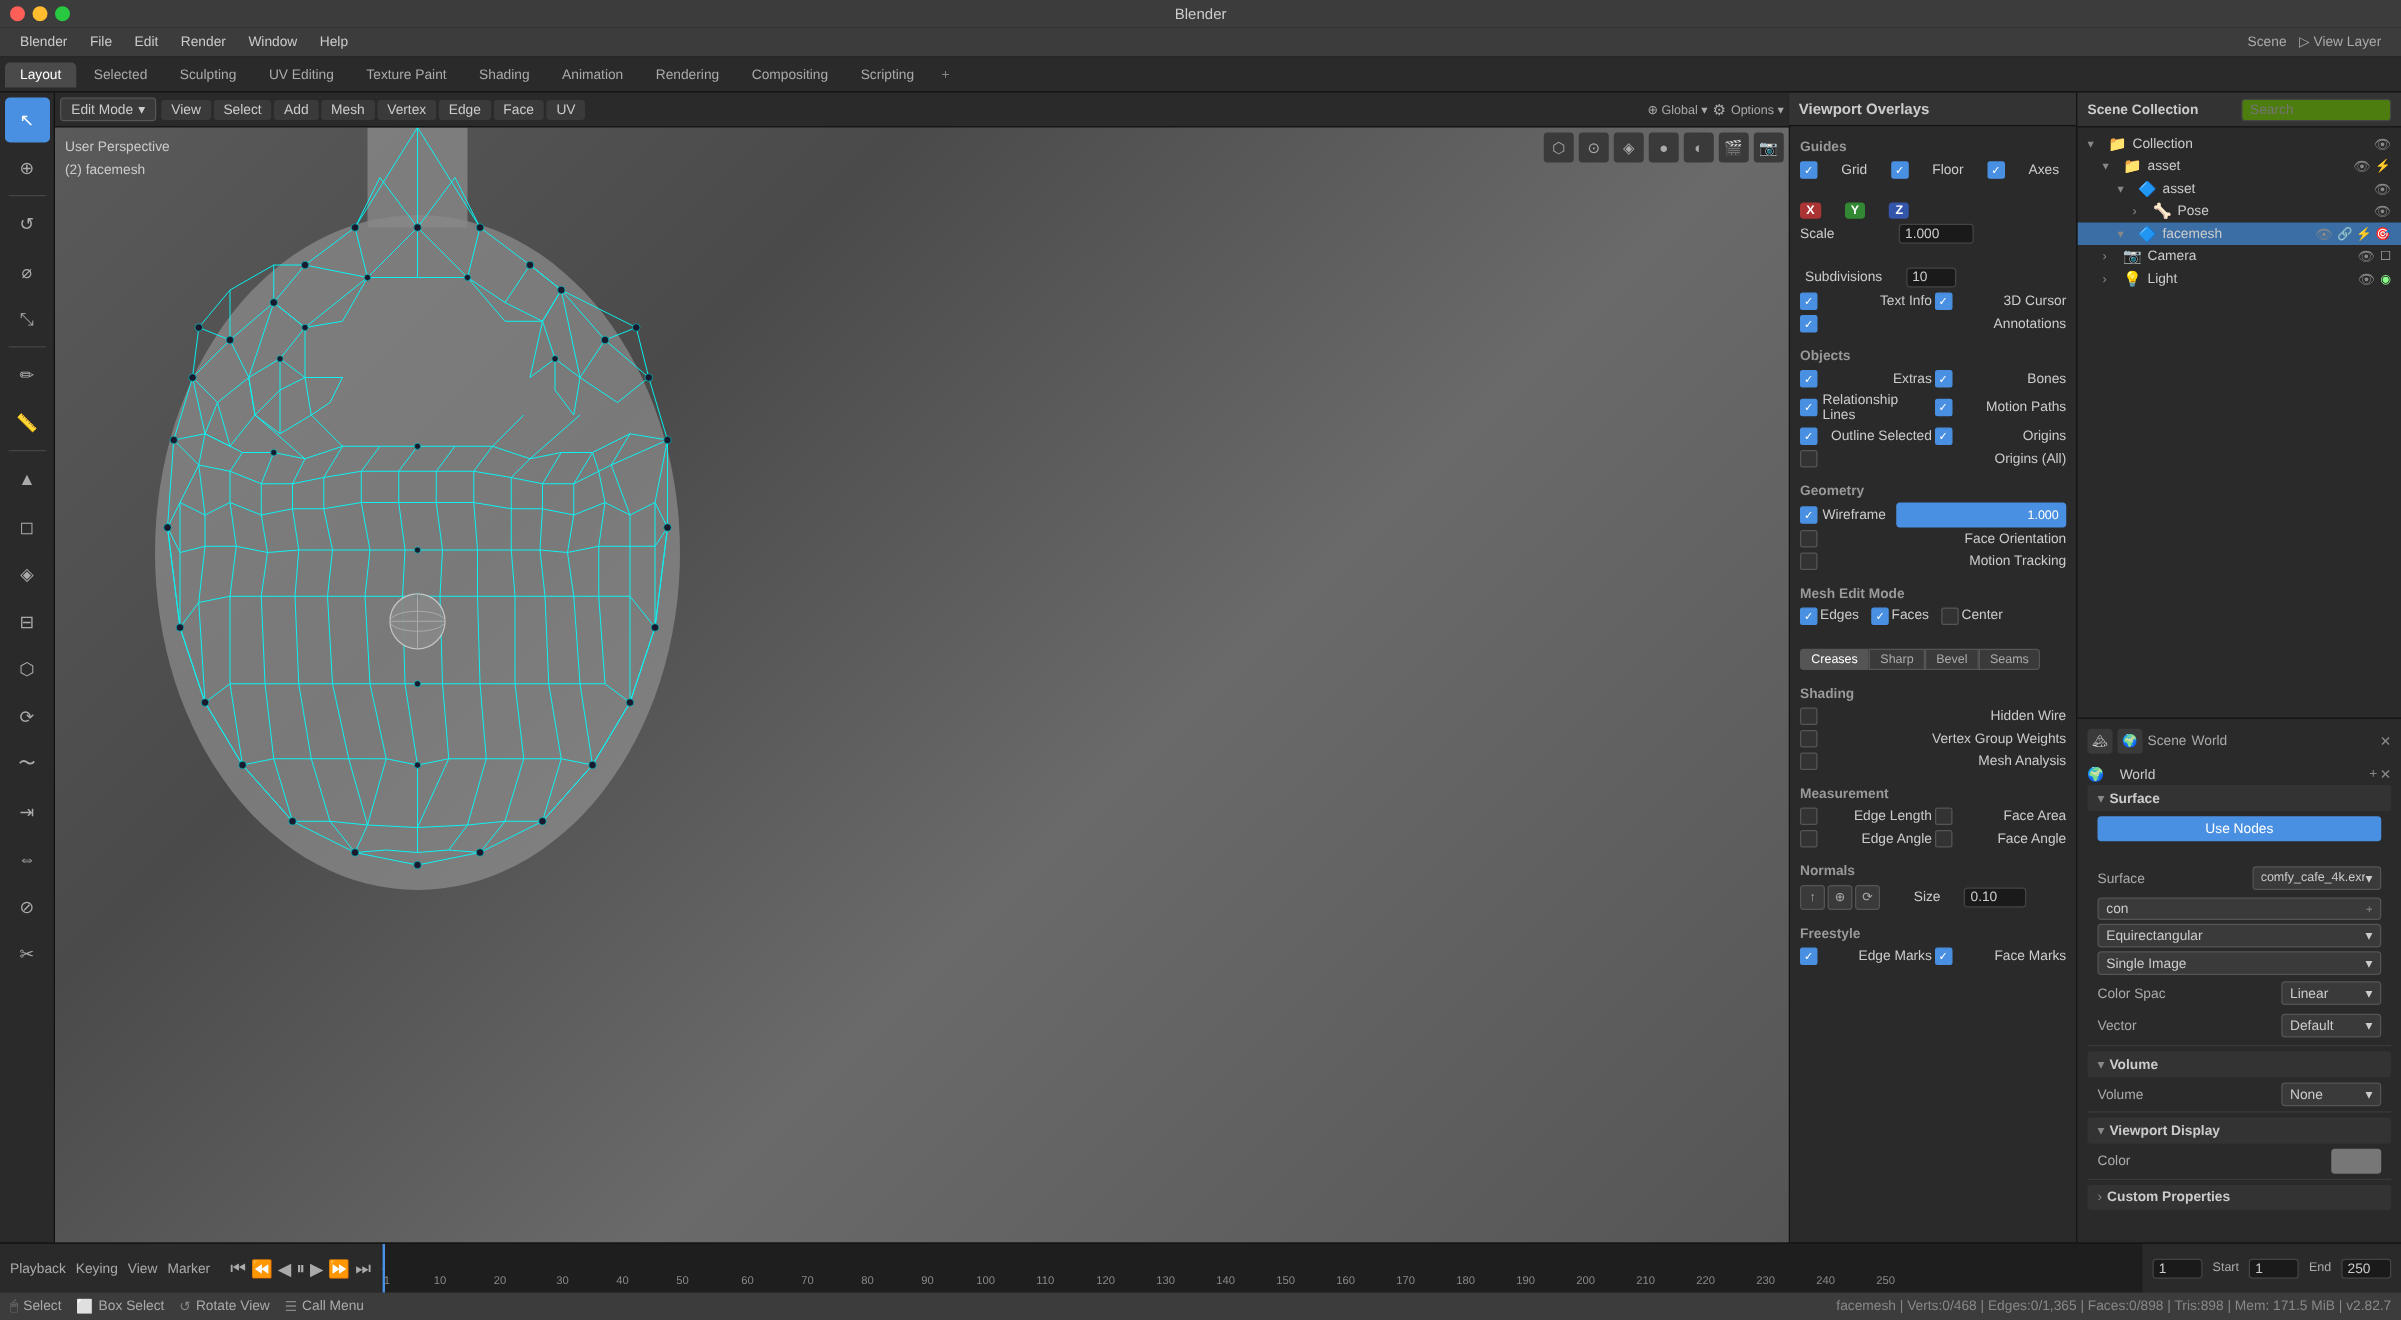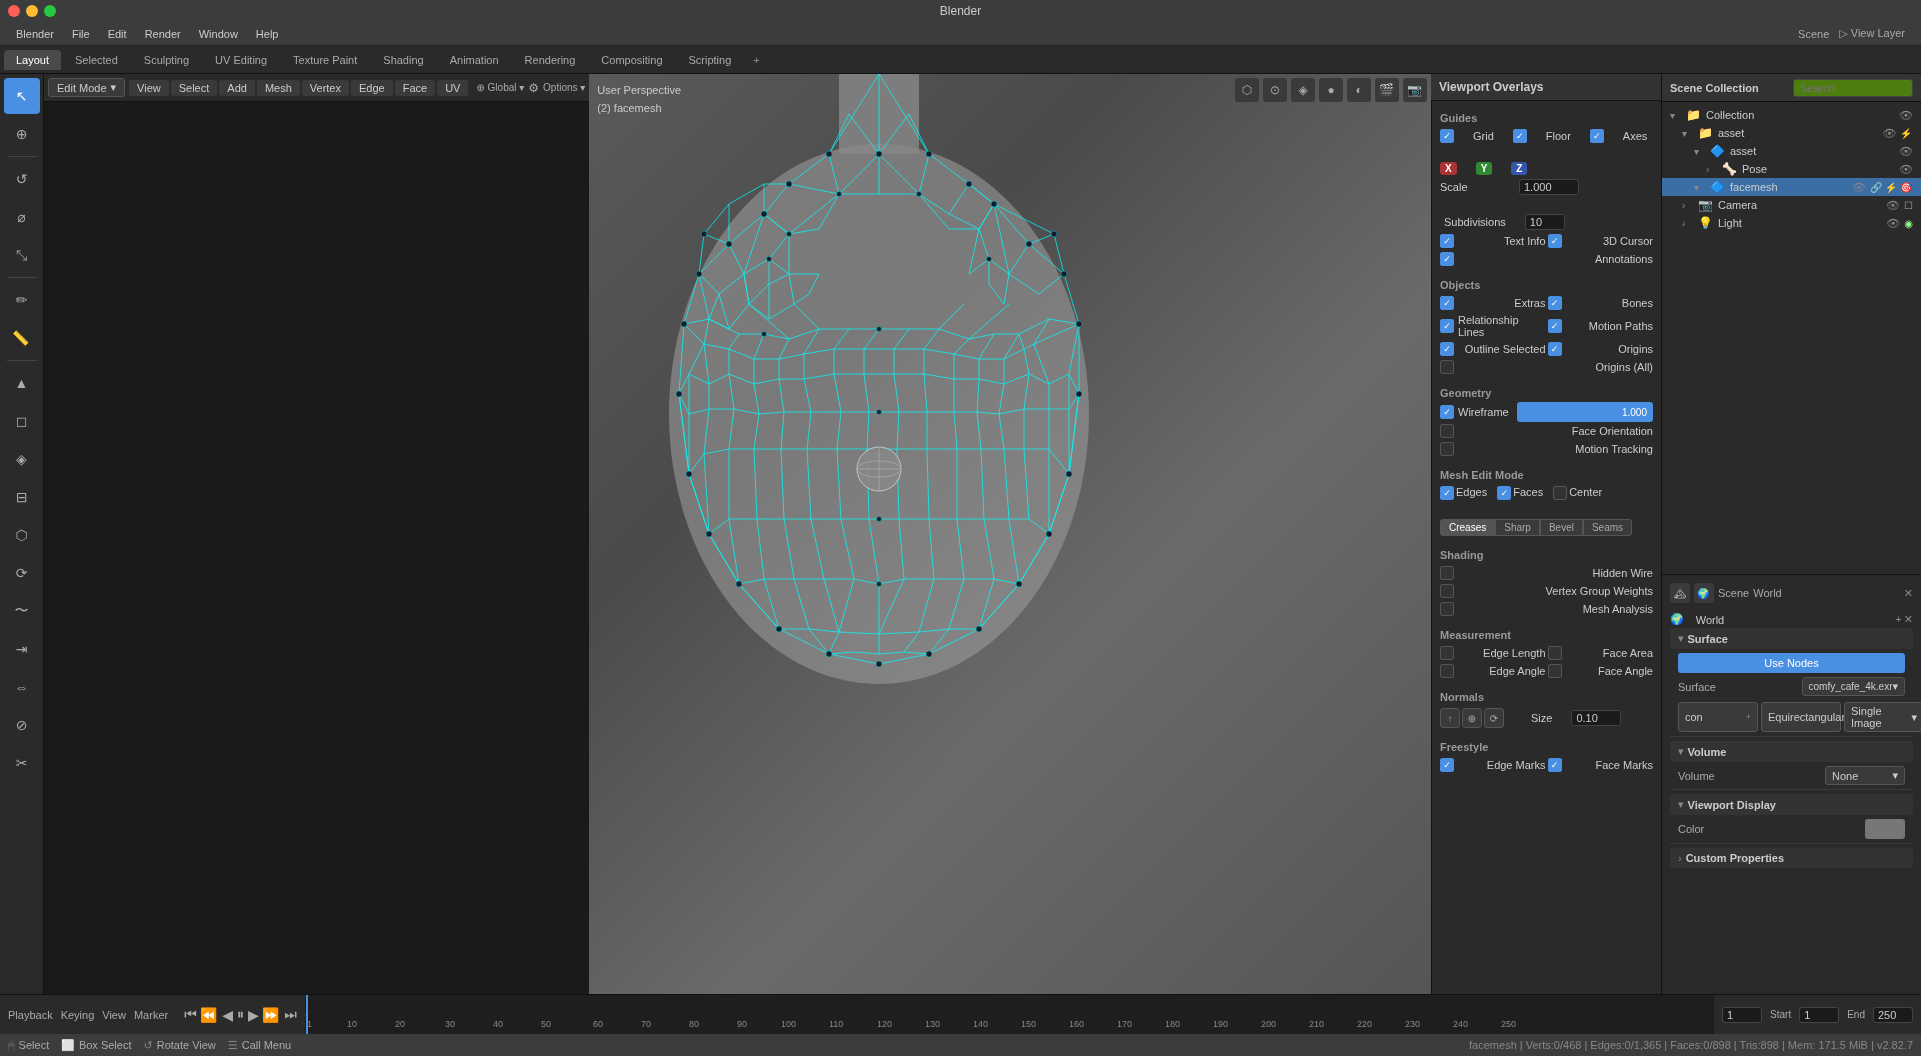--- a/index.html
+++ b/index.html
@@ -102,21 +102,21 @@
       color: #aaa;
       font-size: 14px;
     }
     .tool-btn.active { background: #4a90e2; color: white; }
     .tool-separator { width: 30px; height: 1px; background: #444; margin: 2px 0; }
 
     
     .viewport-container {
       flex: 1;
       display: flex;
-      flex-direction: row;
+      flex-direction: column;
       position: relative;
       background: #1a1a1a;
     }
     .viewport-header {
       background: #2a2a2a;
       height: 28px;
       display: flex;
       align-items: center;
       padding: 0 4px;
       gap: 4px;
@@ -1298,30 +1298,30 @@
           <span style="cursor:pointer;color:#888;">✕</span>
         </div>
       </div>
 
       <div class="section-collapse">
         <span class="section-arrow">▾</span>
         <span class="section-collapse-label">Surface</span>
       </div>
 
       <div style="padding:0 8px;">
-        <div style="background:#4a90e2;color:white;padding:4px 12px;border-radius:3px;text-align:center;cursor:pointer;margin-bottom:2px;">Use Nodes</div>
+        <div style="background:#4a90e2;color:white;padding:4px 12px;border-radius:3px;text-align:center;cursor:pointer;margin-bottom:18px;">Use Nodes</div>
         <div class="prop-row">
           <span class="prop-label">Surface</span>
           <div class="dropdown-field">
             <span style="font-size:10px;overflow:hidden;white-space:nowrap;max-width:100px;">comfy_cafe_4k.exr</span>
             <span>▾</span>
           </div>
         </div>
 
-        <div style="display:flex;gap:3px;margin-top:4px;">
+        <div style="display:flex;flex-direction:column;gap:3px;margin-top:4px;">
           <div class="dropdown-field">
             <span>con</span>
             <span style="color:#888;font-size:9px;">+</span>
           </div>
           <div class="dropdown-field">
             <span>Equirectangular</span>
             <span>▾</span>
           </div>
           <div class="dropdown-field">
             <span>Single Image</span>

